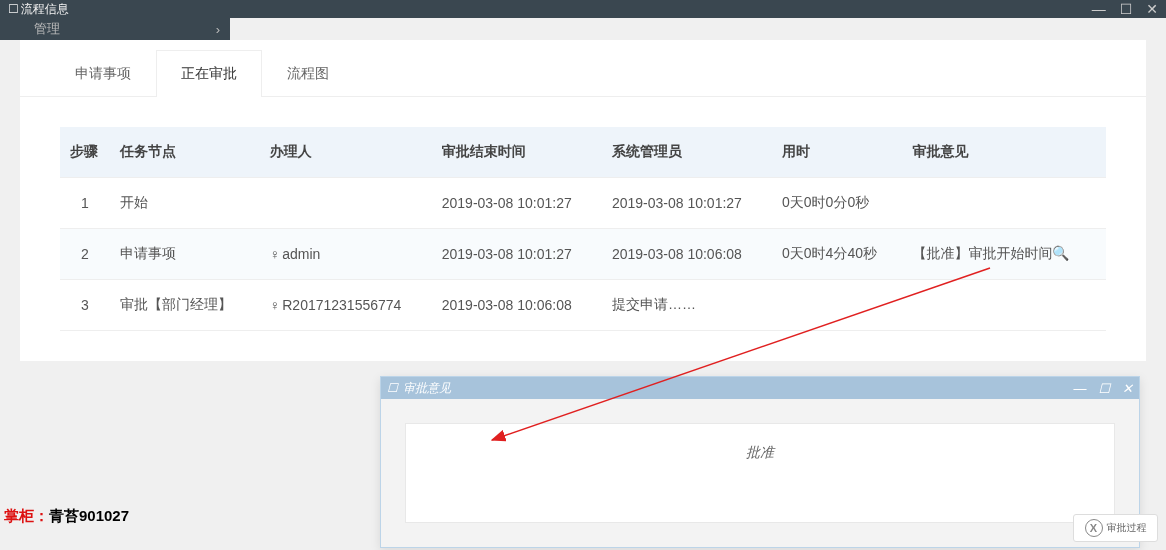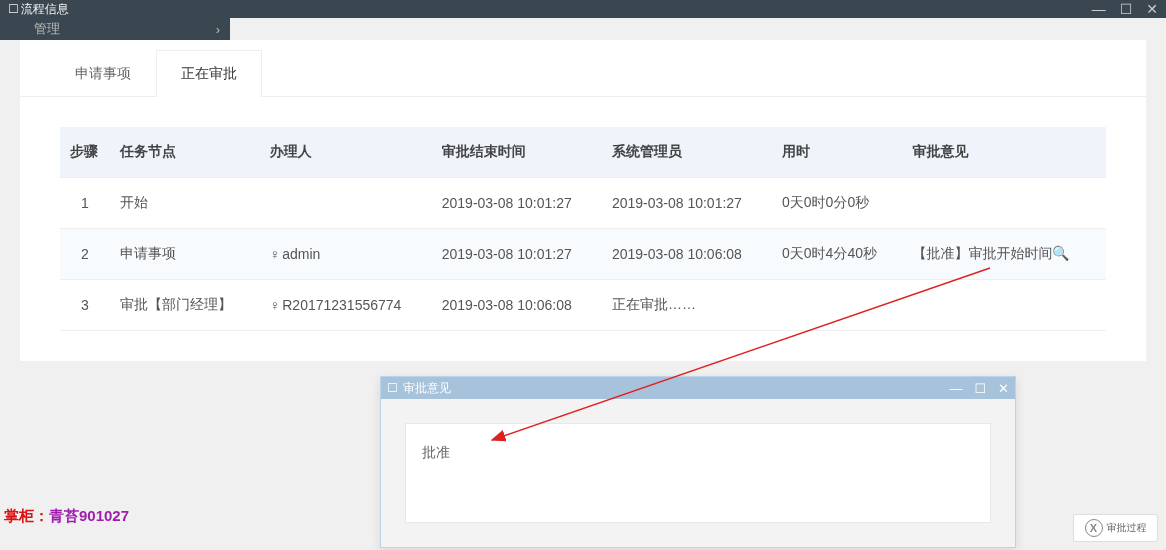--- a/index.html
+++ b/index.html
@@ -100,63 +100,65 @@
       background: #f8fbfd;
     }
     td.step {
       text-align: center;
       width: 50px;
     }
     .sub-window {
       position: absolute;
       left: 380px;
       top: 376px;
-      width: 636px;
+      width: 760px;
       background: #be185d;
       border: 1px solid #bcd4e8;
       box-shadow: 0 3px 10px rgba(0,0,0,0.1);
+      font-style: italic;
     }
     .sub-window-header {
       background: #a7c3db;
       color: #fff;
       height: 22px;
       display: flex;
       align-items: center;
       justify-content: space-between;
       padding: 0 6px;
       font-size: 12px;
     }
     .sub-window-header .sw-controls {
       display: flex;
       gap: 12px;
       font-size: 13px;
       line-height: 1;
     }
     .sub-window-body {
       padding: 24px;
       background: #f3f3f3;
+      text-align: center;
     }
     .sub-textarea {
       background: #fff;
       border: 1px solid #e8e8e8;
       padding: 20px 16px;
       color: #666;
       font-size: 14px;
       height: 100px;
     }
     .author-label {
       position: absolute;
       left: 4px;
       bottom: 24px;
       color: #d11;
       font-size: 15px;
       font-weight: bold;
     }
     .author-label span.val {
-      color: #a21caf;
+      color: #000000;
     }
     .watermark {
       position: absolute;
       right: 8px;
       bottom: 8px;
       width: 85px;
       height: 28px;
       border: 1px solid #ddd;
       border-radius: 3px;
       background: #fff;
@@ -207,20 +209,21 @@
 
 <div class="sidebar-stub">
   <span>管理</span>
   <span>›</span>
 </div>
 
 <div class="main-panel">
   <div class="tabs">
     <div class="tab"><span>申请事项</span></div>
     <div class="tab active"><span>正在审批</span></div>
+    <div class="tab"><span>流程图</span></div>
   </div>
 
   <div class="table-wrap">
     <table>
       <thead>
         <tr>
           <th>步骤</th>
           <th>任务节点</th>
           <th>办理人</th>
           <th>审批结束时间</th>
@@ -252,21 +255,21 @@
             <span>【批准】审批开始时间</span><span class="icon-glyph">🔍</span>
           </td>
         </tr>
         <tr>
           <td class="step">3</td>
           <td>审批【部门经理】</td>
           <td>
             <span class="icon-glyph">♀</span><span>R20171231556774</span>
           </td>
           <td>2019-03-08 10:06:08</td>
-          <td>正在审批……</td>
+          <td>提交申请……</td>
           <td></td>
           <td></td>
         </tr>
       </tbody>
     </table>
   </div>
 </div>
 
 <div class="sub-window">
   <div class="sub-window-header">

